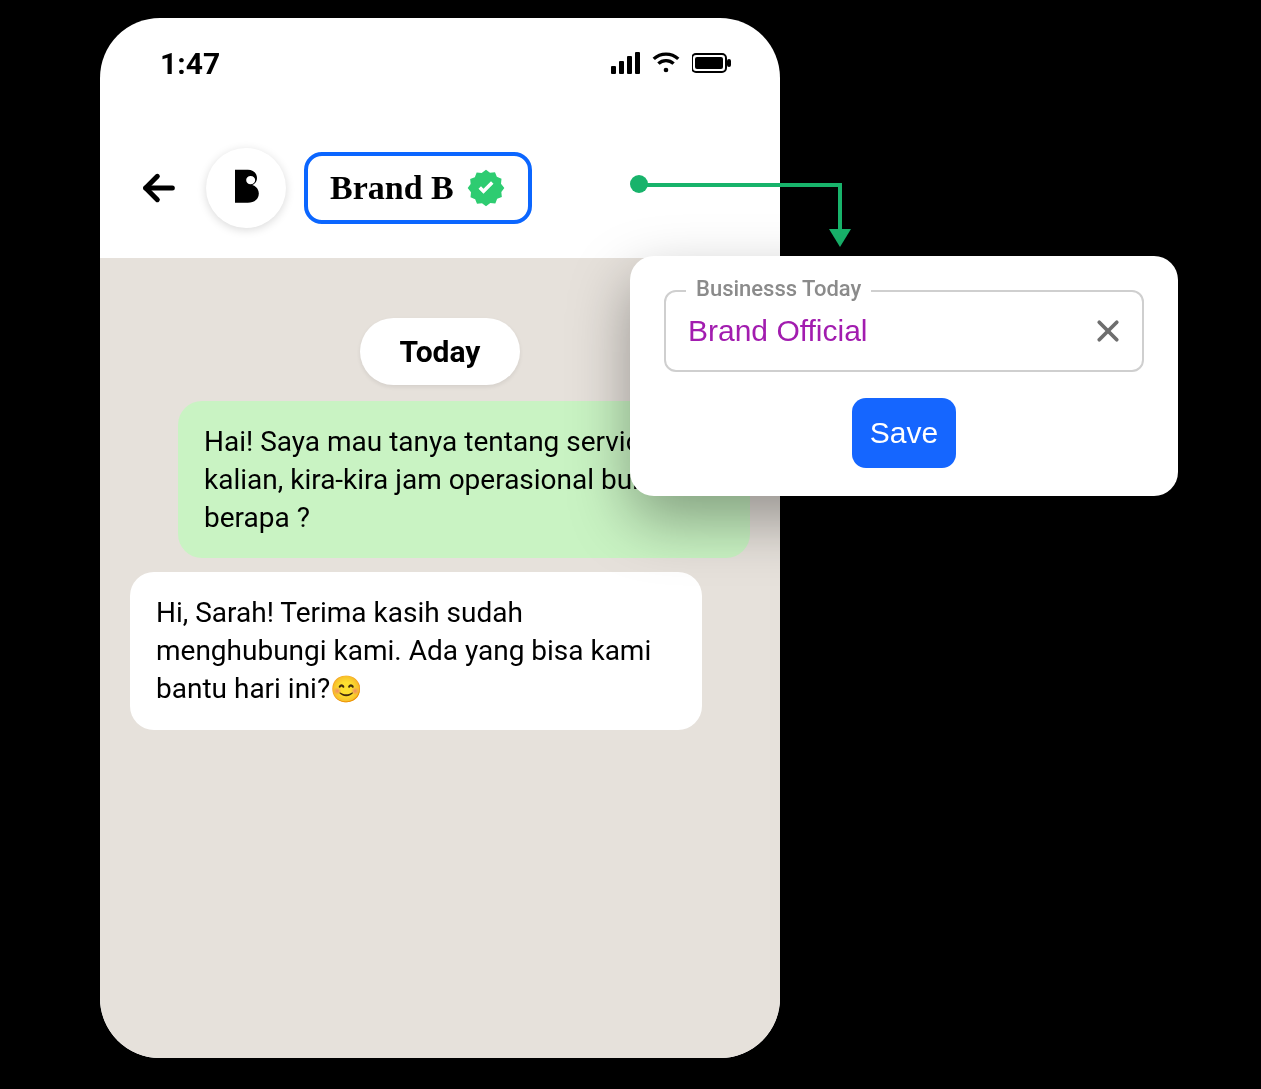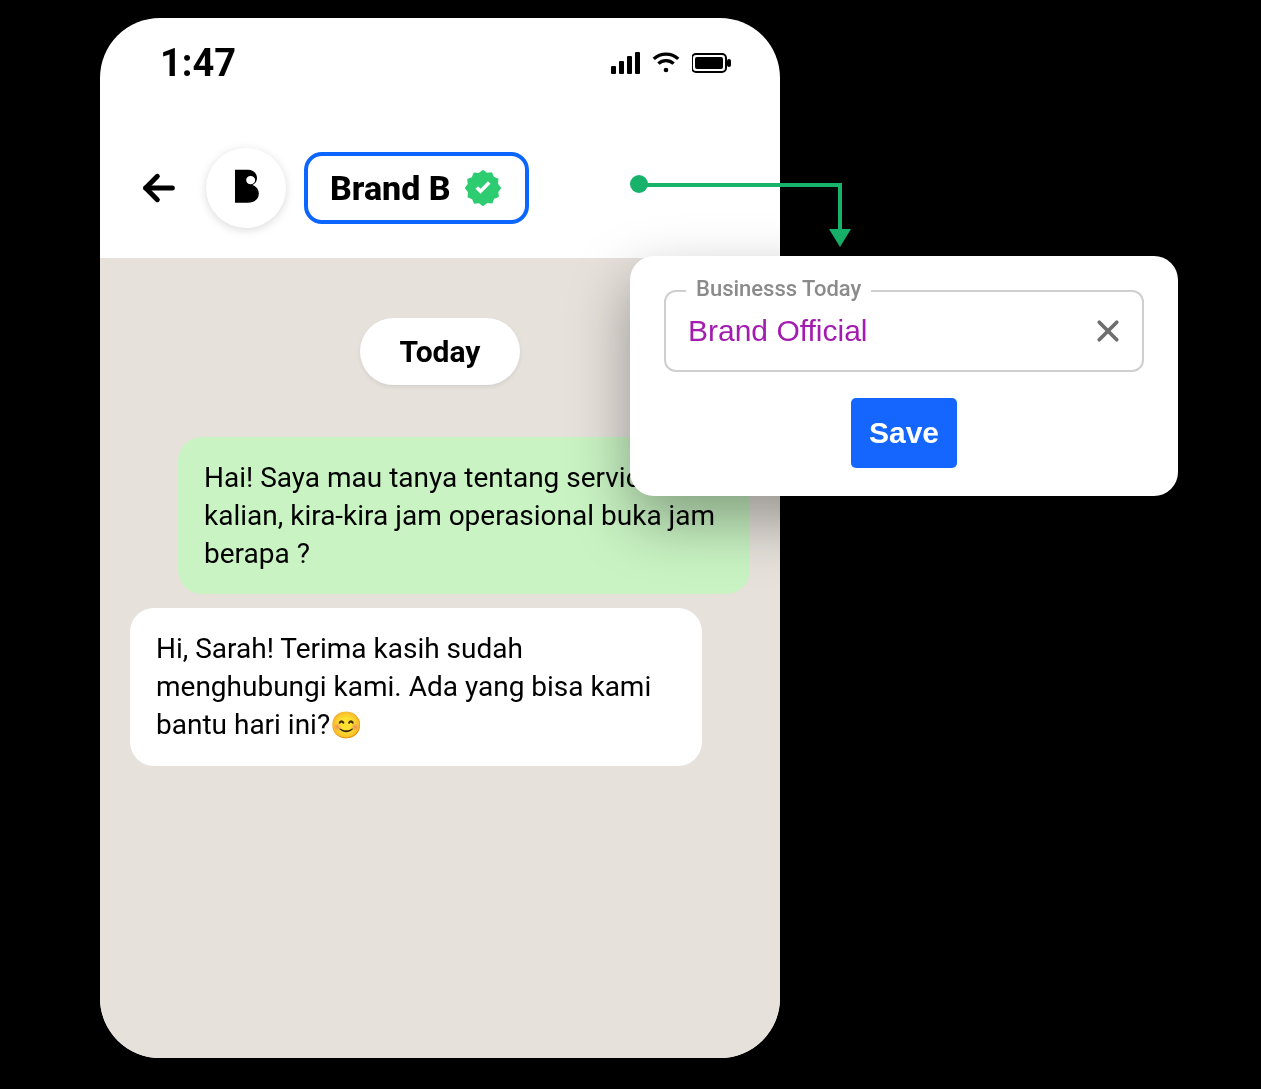--- a/index.html
+++ b/index.html
@@ -21,21 +21,21 @@
     top:0;left:50%;transform:translateX(-50%);
     width:250px;height:40px;
     background:#fff;
   }
 
   
   .status-bar{
     position:absolute;top:0;left:0;right:0;height:90px;
     display:flex;align-items:center;justify-content:space-between;
     padding:0 48px 0 60px;
-    font-size:38px;font-weight:700;color:#000;
+    font-size:30px;font-weight:700;color:#000;
   }
   .status-right{display:flex;align-items:center;gap:12px;}
   .signal-bars{display:flex;align-items:flex-end;gap:3px;height:22px;}
   .signal-bars span{width:5px;background:#000;border-radius:1px;}
   .signal-bars span:nth-child(1){height:8px;}
   .signal-bars span:nth-child(2){height:13px;}
   .signal-bars span:nth-child(3){height:18px;}
   .signal-bars span:nth-child(4){height:22px;}
   .wifi-icon svg{width:28px;height:28px;display:block;}
   .battery-icon svg{width:40px;height:20px;display:block;}
@@ -49,32 +49,33 @@
   .back-btn{width:58px;height:58px;display:flex;align-items:center;justify-content:center;cursor:pointer;}
   .back-btn svg{width:40px;height:40px;}
   .avatar{width:80px;height:80px;border-radius:50%;background:#fff;box-shadow:0 2px 10px rgba(0,0,0,.15);display:flex;align-items:center;justify-content:center;}
   .avatar svg{width:44px;height:44px;}
   .brand-chip{
     display:flex;align-items:center;gap:12px;
     border:4px solid #0b66ff;border-radius:18px;
     padding:12px 22px;
     font-size:34px;font-weight:800;color:#000;
     background:#fff;
+    font-family:Liberation Serif, serif;
   }
   .verified-badge{width:40px;height:40px;position:relative;}
   .verified-badge svg{width:40px;height:40px;}
 
   
   .chat-body{
     position:absolute;top:240px;left:0;right:0;bottom:0;
     background:#e6e1db;
     padding:30px 0 0 0;
   }
   .date-pill{
-    margin:30px auto 52px auto;
+    margin:30px auto 16px auto;
     width:fit-content;
     background:#fff;border-radius:40px;
     padding:16px 40px;
     font-size:30px;font-weight:700;color:#000;
     box-shadow:0 2px 4px rgba(0,0,0,.08);
   }
   .msg{max-width:520px;border-radius:24px;padding:22px 26px;font-size:28px;line-height:1.35;color:#000;margin:14px 30px;}
   .msg.incoming{background:#fff;margin-right:auto;}
   .msg.outgoing{background:#c9f3c3;margin-left:auto;}
   .emoji{font-size:26px;}
@@ -121,22 +122,22 @@
     font-size:30px;color:#a21caf;font-weight:500;
     outline:none;background:#fff;
   }
   .field-clear{
     position:absolute;right:18px;top:50%;transform:translateY(-50%);
     width:36px;height:36px;display:flex;align-items:center;justify-content:center;cursor:pointer;
   }
   .field-clear svg{width:30px;height:30px;}
   .save-row{display:flex;justify-content:center;margin-top:26px;}
   .save-btn{
-    background:#1566ff;color:#fff;border:none;border-radius:5px;
-    padding:18px 18px;font-size:30px;font-weight:700;cursor:pointer;
+    background:#1566ff;color:#fff;border:none;border-radius:14px;
+    padding:18px 18px;font-size:30px;font-weight:400;cursor:pointer;
   }
 
 </style>
 </head>
 <body>
 
 <div class="stage">
   <div class="phone">
     <div class="notch"></div>
 

